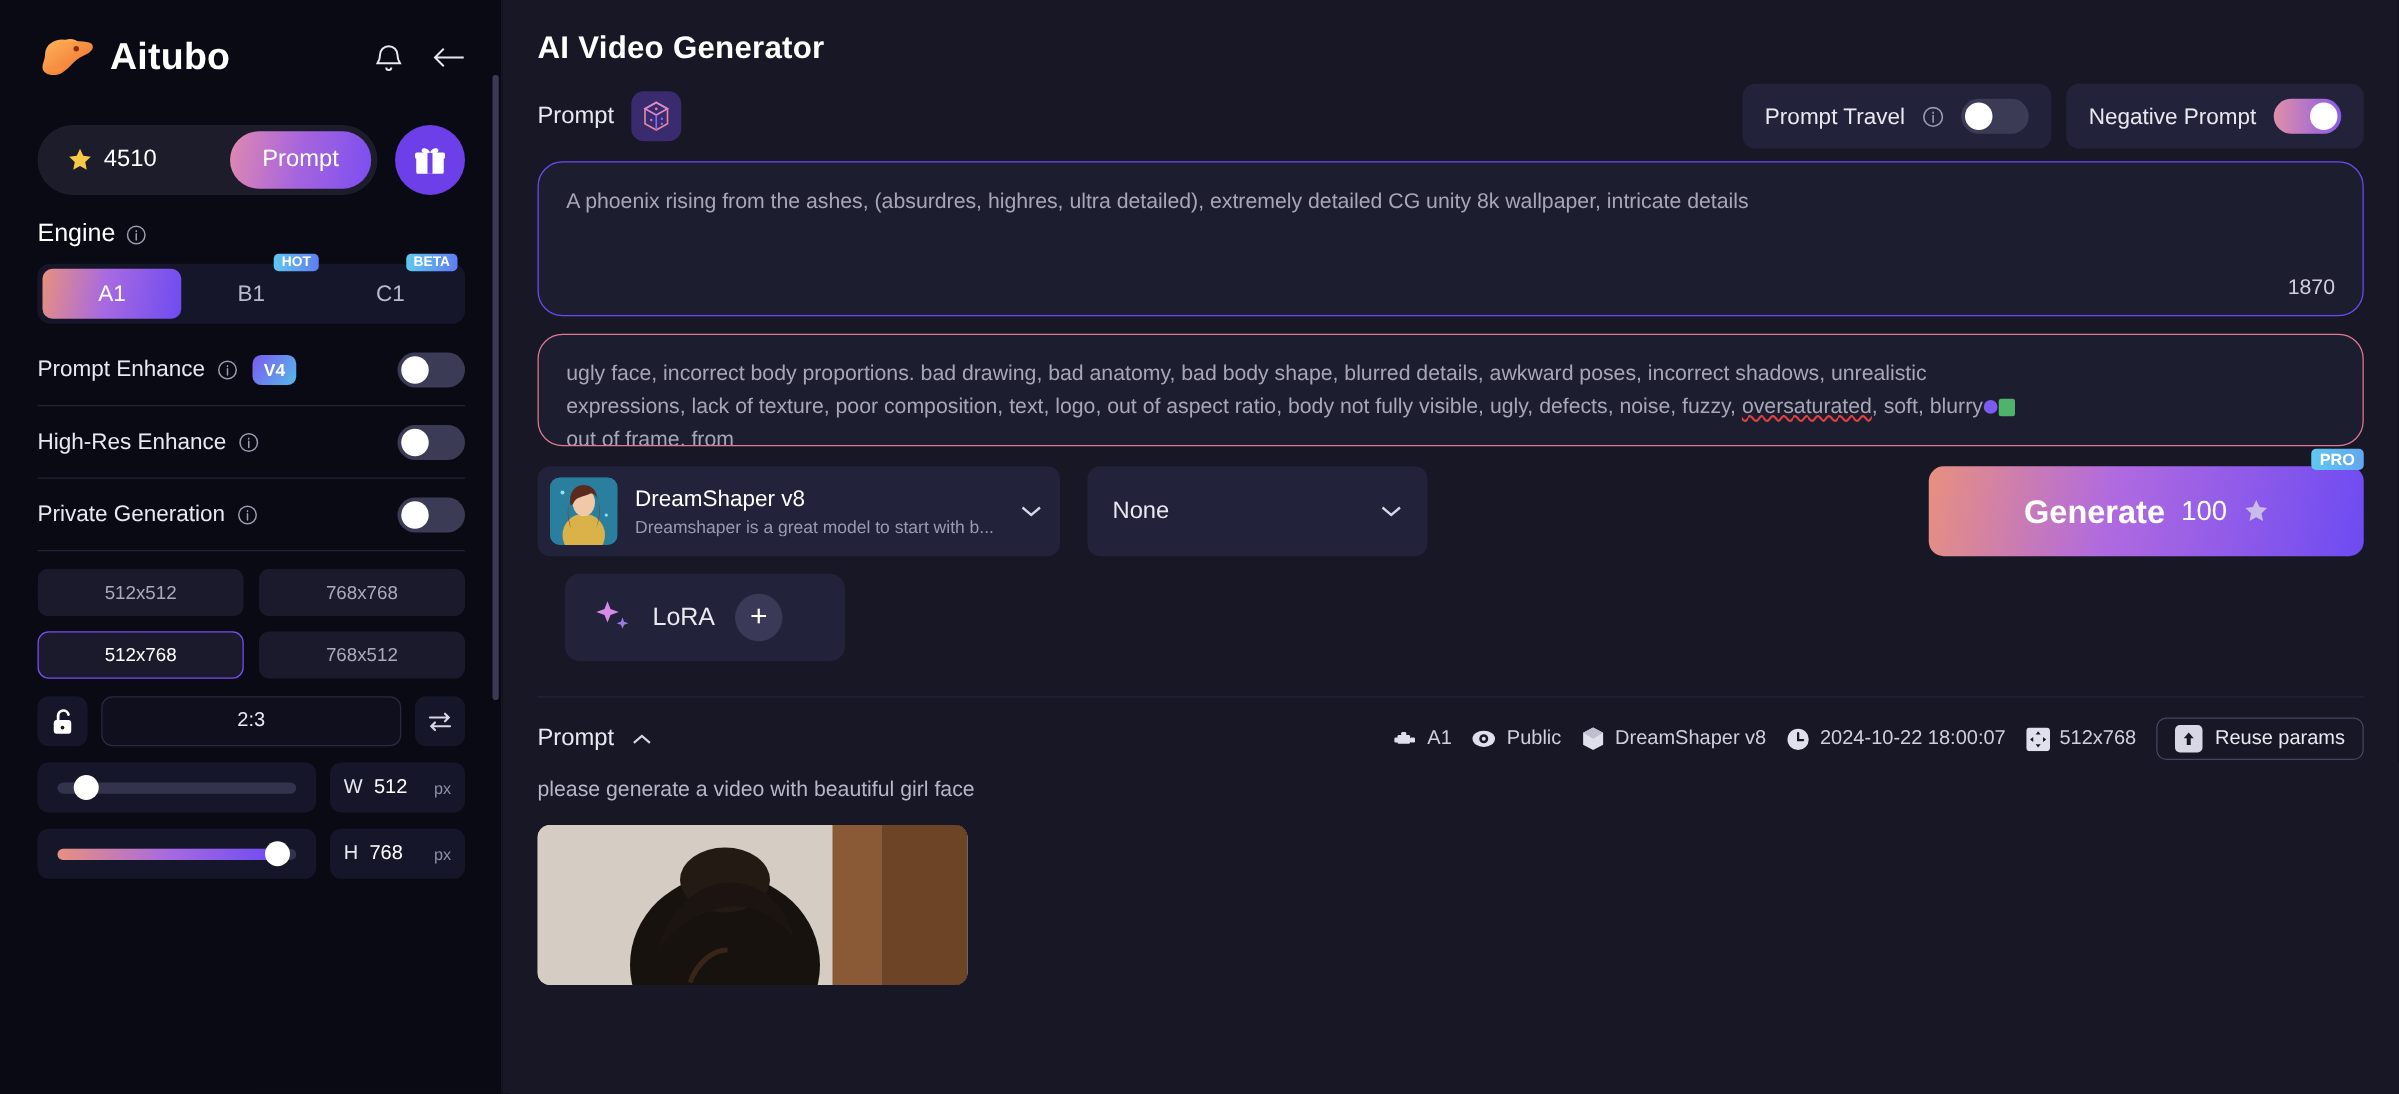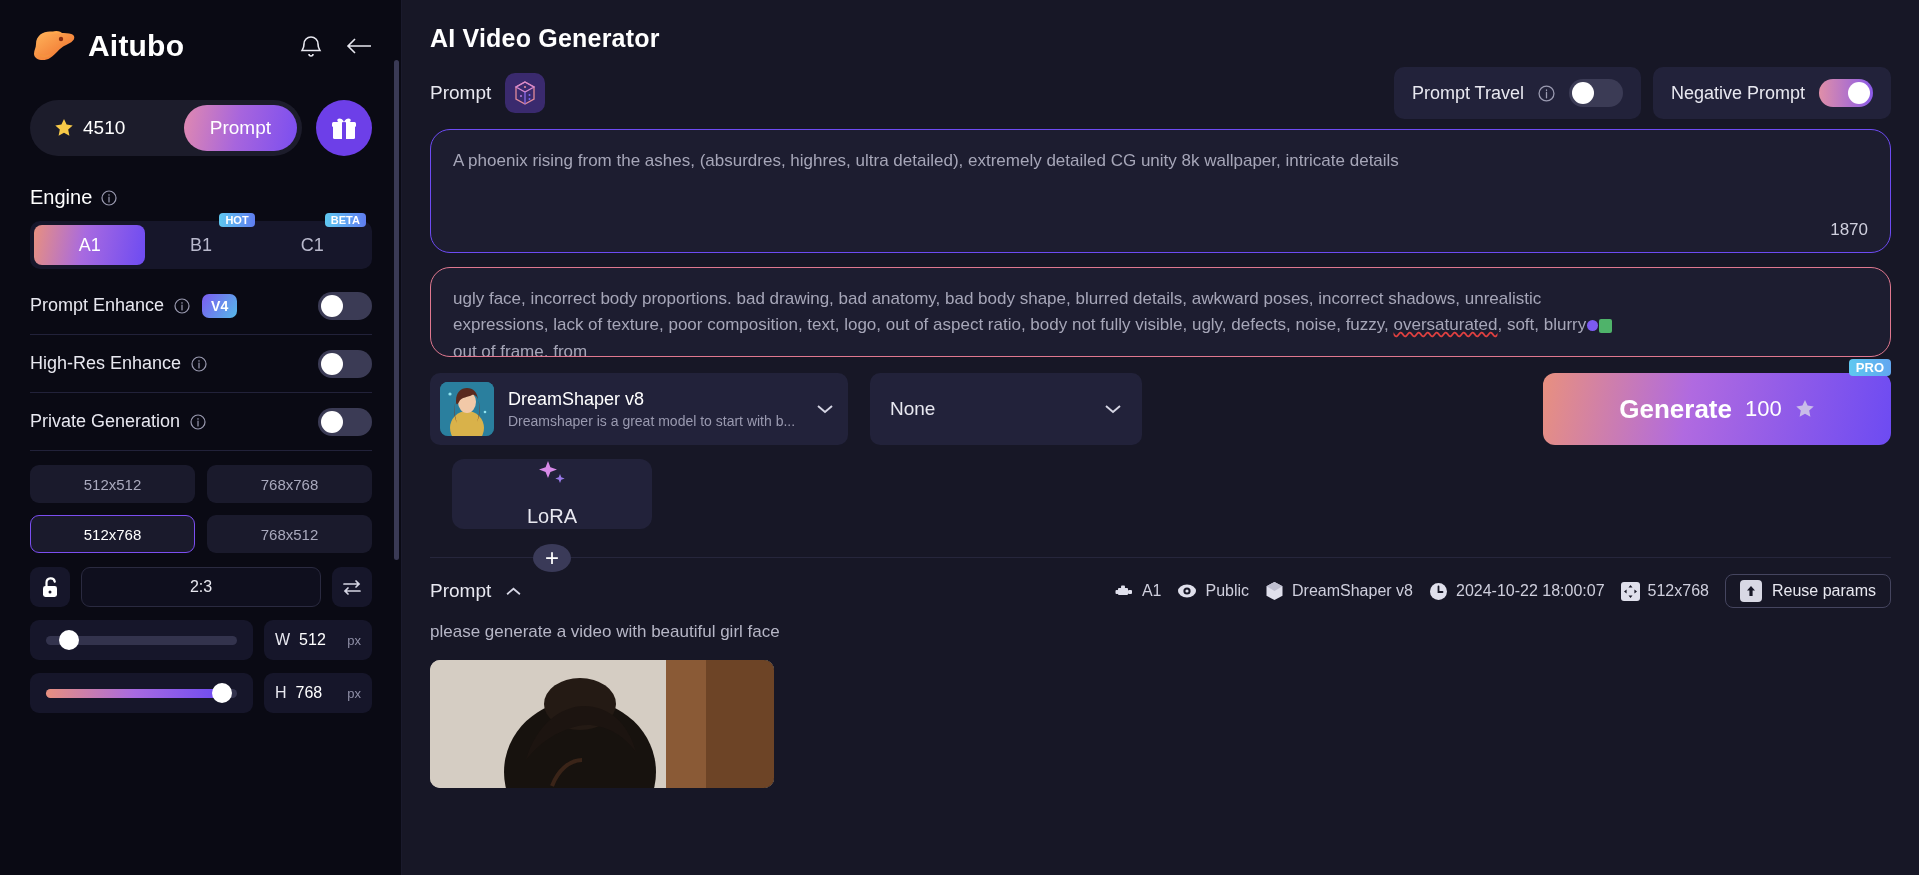--- a/index.html
+++ b/index.html
@@ -39,21 +39,21 @@
     display: flex; align-items: center; justify-content: center;
     font-size: 19px; color: #fff; cursor: pointer; border: none;
     font-family: "Liberation Sans", sans-serif;
   }
   .gift-btn {
     width: 56px; height: 56px; border-radius: 50%; background: #6d3fe8;
     display: flex; align-items: center; justify-content: center; cursor: pointer; flex: 0 0 56px;
   }
 
   .section-title { font-size: 20px; color: #fff; display: flex; align-items: center; gap: 9px; }
-  .sb-block { margin-top: 30px; }
+  .sb-block { margin-top: 20px; }
 
   .engine-tabs {
     margin-top: 12px; height: 48px; background: #16162a; border-radius: 10px;
     display: flex; padding: 4px; position: relative; overflow: visible;
   }
   .engine-tab {
     flex: 1; display: flex; align-items: center; justify-content: center;
     font-size: 18px; color: #b9b9cc; border-radius: 8px; cursor: pointer; position: relative;
   }
   .engine-tab.active { background: linear-gradient(100deg,#e8907f 0%,#a86ae0 45%,#6d4bf2 100%); color: #fff; }
@@ -191,22 +191,22 @@
     font-family: "Liberation Sans", sans-serif;
   }
   .gen-btn .t { font-size: 26px; font-weight: bold; color: #fff; }
   .gen-btn .n { font-size: 22px; color: #fff; }
   .pro-badge {
     position: absolute; top: -14px; right: 0; font-size: 13px; color: #fff; font-weight: bold;
     background: linear-gradient(90deg,#5fc8f0,#62a6f0); border-radius: 4px; padding: 1px 7px;
   }
 
   .lora-chip {
-    margin-top: 14px; margin-left: 22px; width: 200px; height: 70px; background: #22223a;
-    border-radius: 12px; display: flex; align-items: center; gap: 16px; padding: 0 22px; cursor: pointer; flex-direction: column;
+    margin-top: 14px; margin-left: 22px; width: 224px; height: 70px; background: #22223a;
+    border-radius: 12px; display: flex; align-items: center; gap: 16px; padding: 0 22px; cursor: pointer;
   }
   .lora-chip .lbl { font-size: 20px; color: #e8e8f0; }
   .plus-circle {
     width: 38px; height: 38px; border-radius: 50%; background: #3a3a58;
     display: flex; align-items: center; justify-content: center; font-size: 24px; color: #fff;
   }
 
   .divider-h { height: 1px; background: #26263c; margin-top: 28px; }
 
   .result-head { display: flex; align-items: center; margin-top: 16px; }

